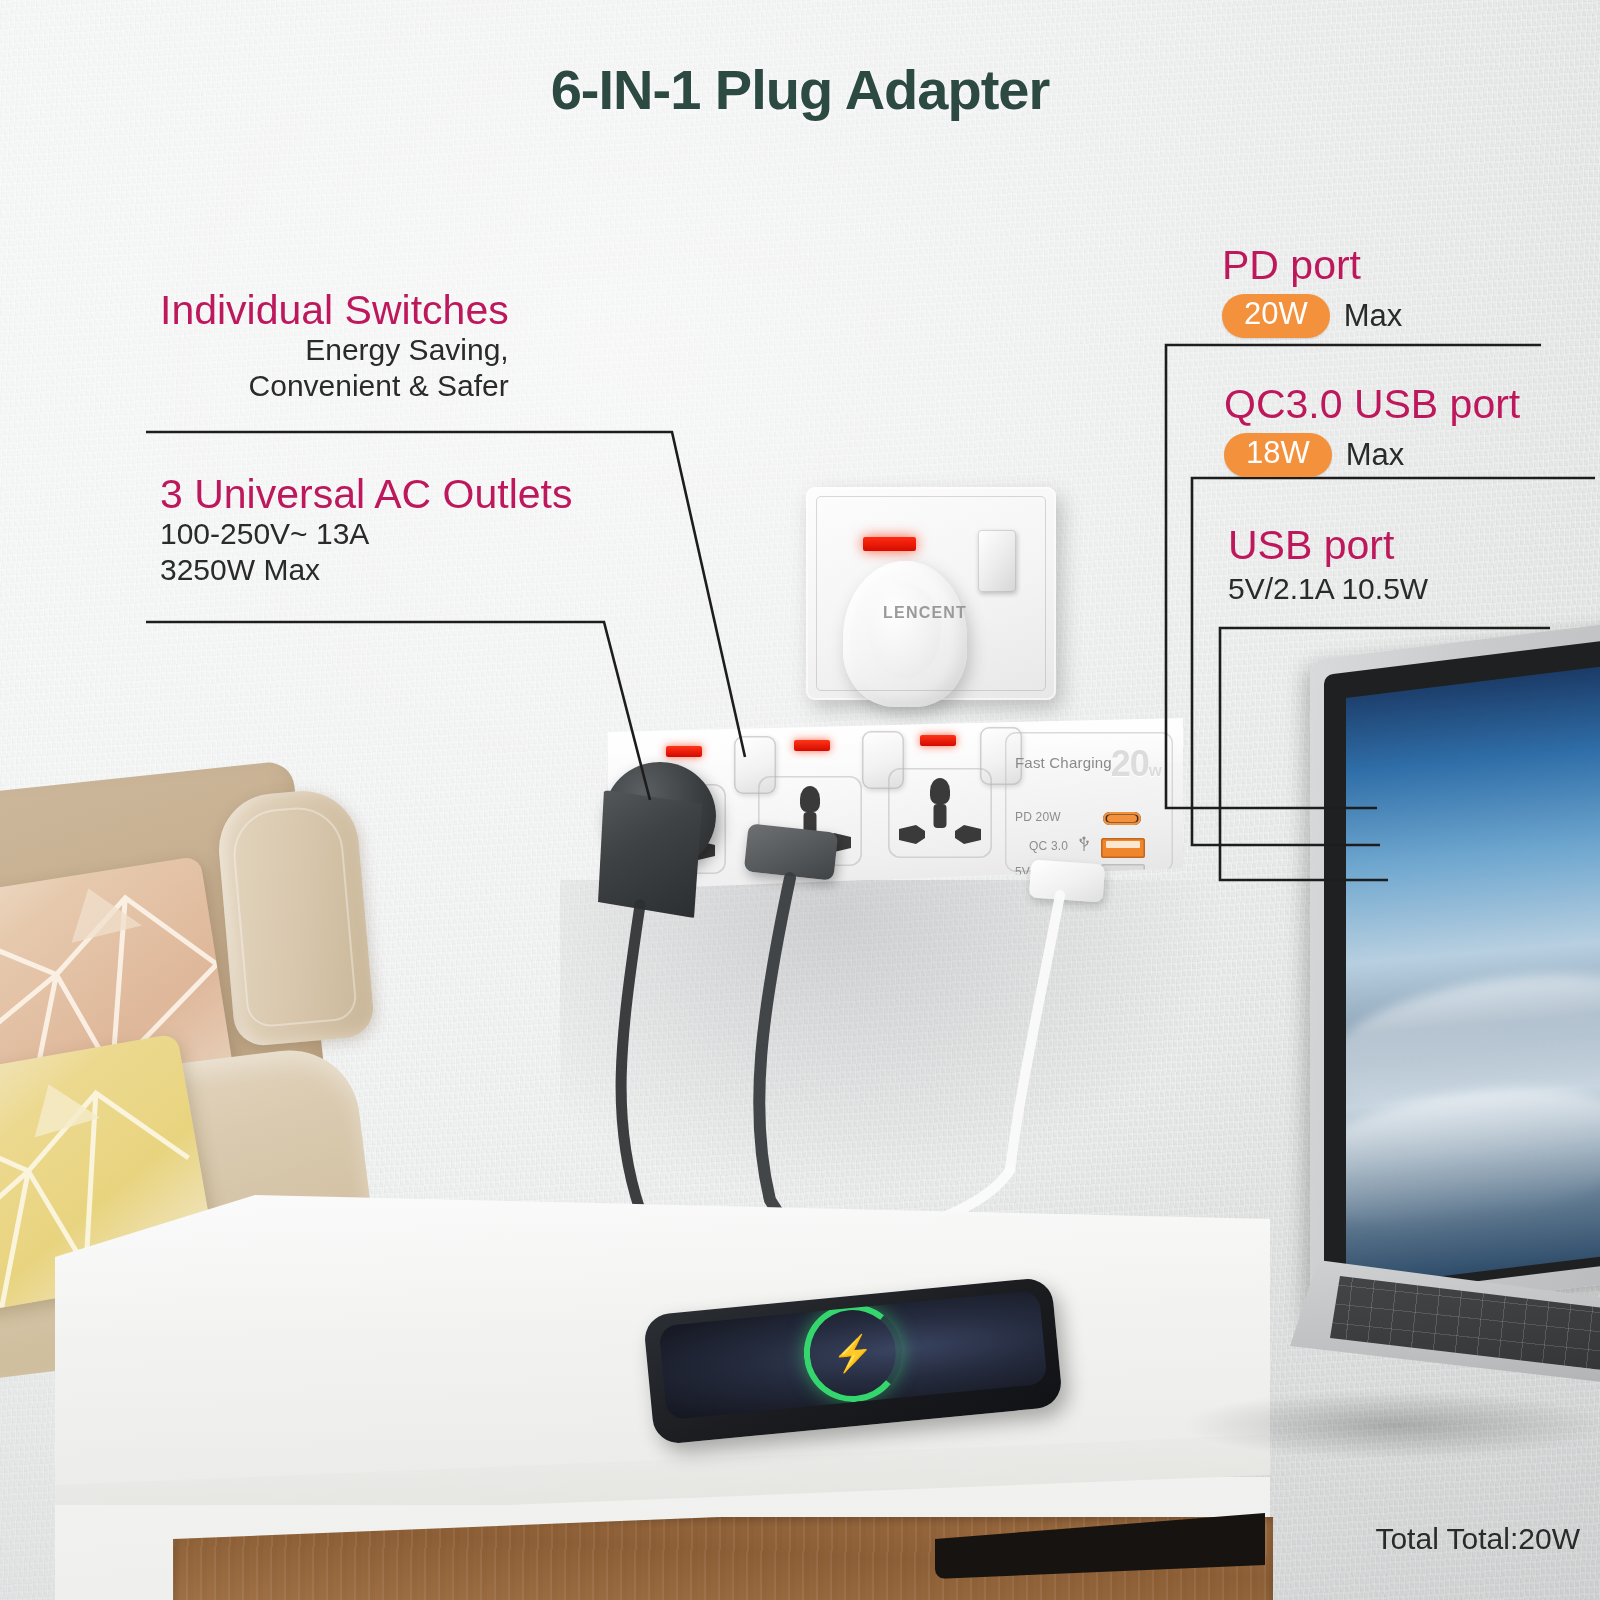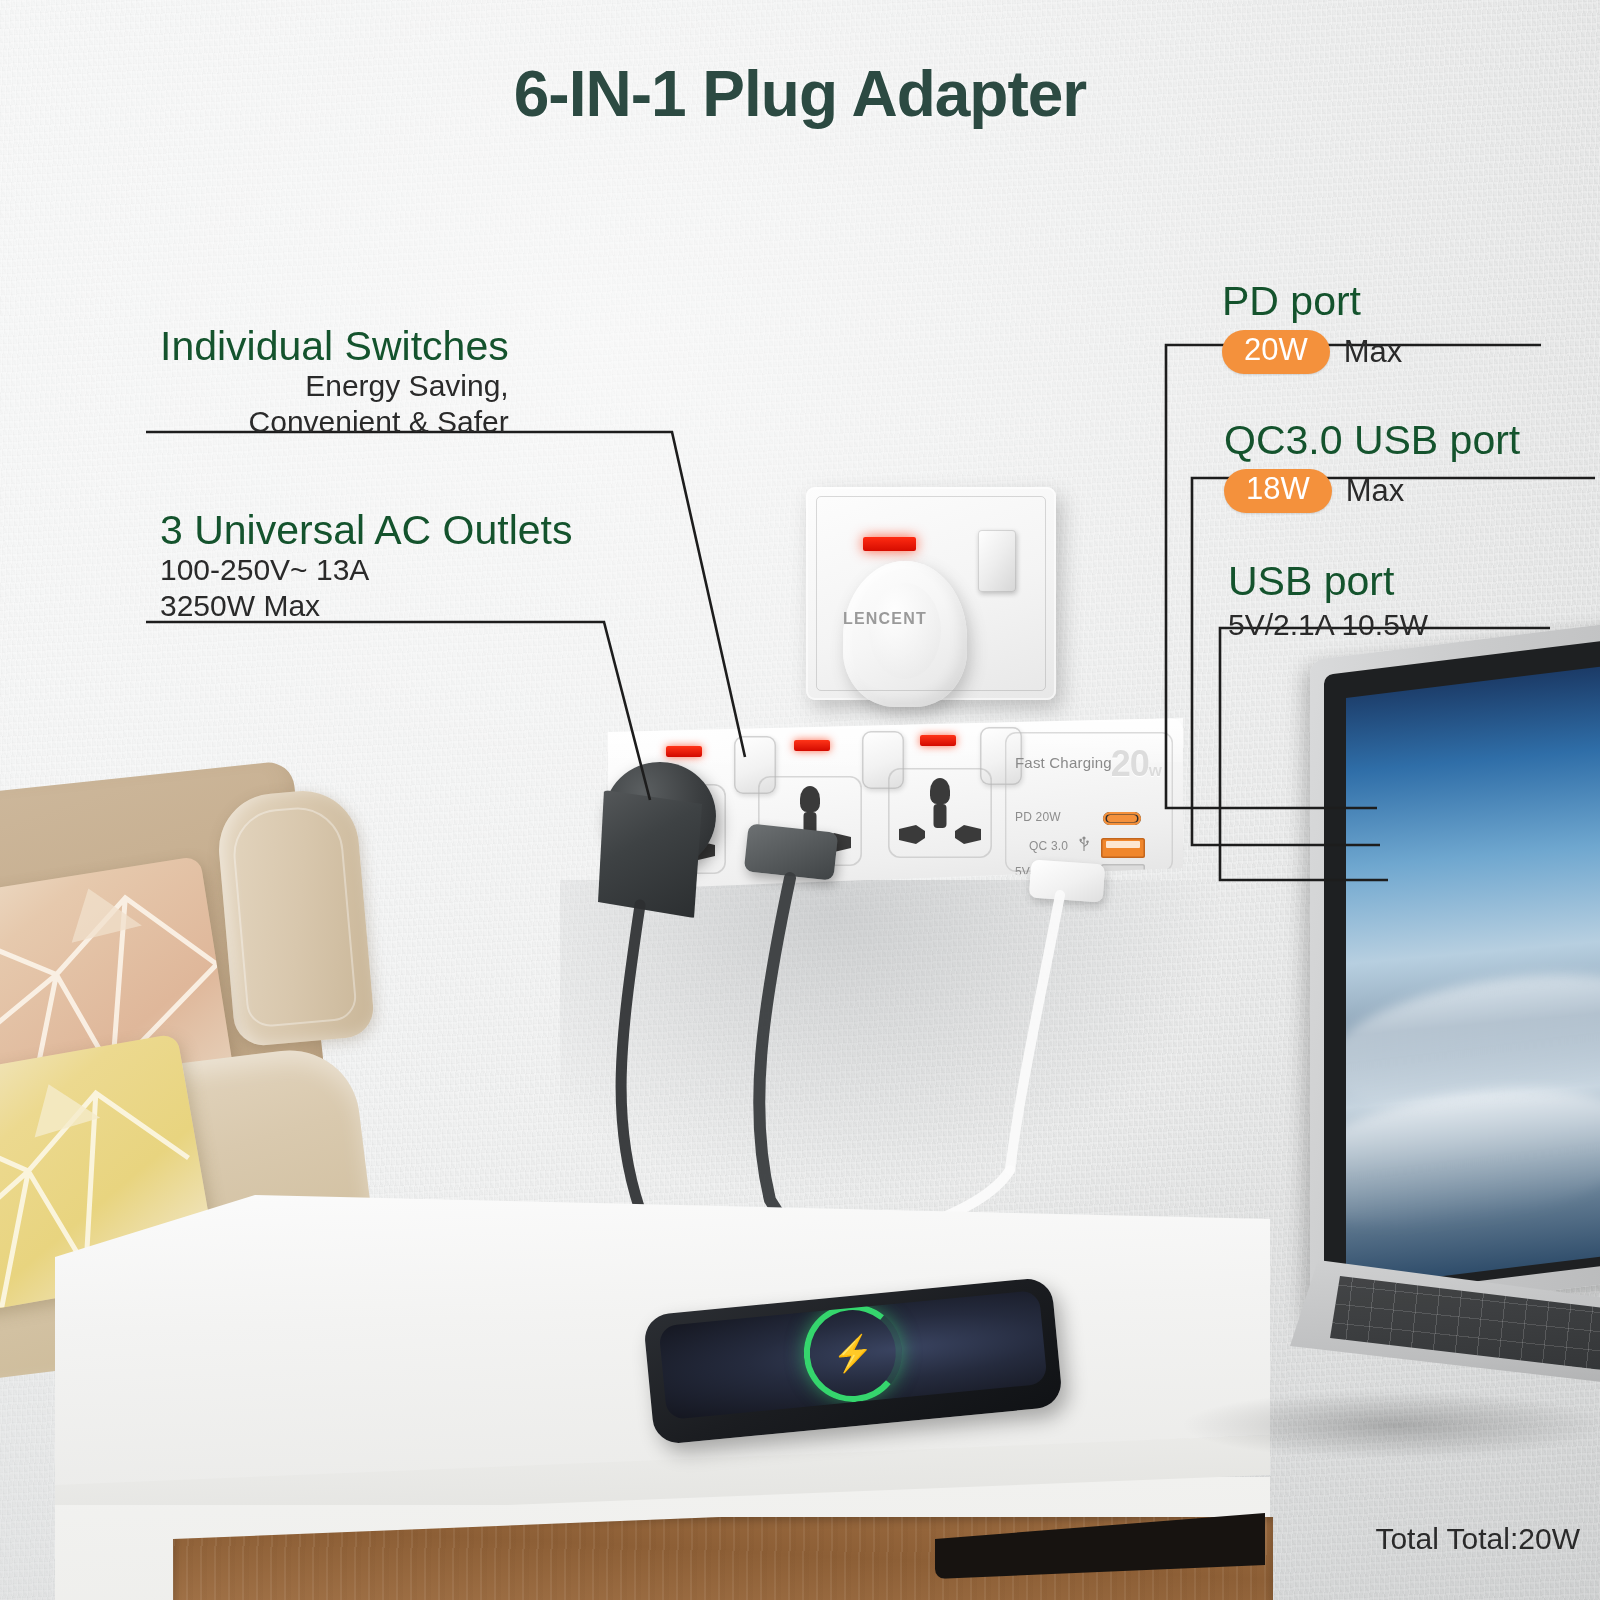--- a/index.html
+++ b/index.html
@@ -19,27 +19,27 @@
     background-image:
       repeating-linear-gradient(93deg, rgba(255,255,255,.55) 0 1px, rgba(0,0,0,.025) 1px 2px, rgba(255,255,255,0) 2px 5px),
       repeating-linear-gradient(177deg, rgba(0,0,0,.02) 0 1px, rgba(255,255,255,.35) 1px 3px, rgba(0,0,0,0) 3px 7px),
       repeating-linear-gradient(61deg, rgba(0,0,0,.015) 0 2px, rgba(255,255,255,.18) 2px 6px);
   }
   .wall-vig{position:absolute;inset:0;
     background:radial-gradient(125% 95% at 38% 22%, rgba(255,255,255,.55) 0%, rgba(255,255,255,0) 55%, rgba(120,125,128,.18) 100%);}
 
   
   .title{position:absolute;left:0;right:0;top:62px;text-align:center;
-    font-size:64px;line-height:1;font-weight:700;letter-spacing:-1px;
+    font-size:56px;line-height:1;font-weight:700;letter-spacing:-1px;
     color:#2c4a42;font-family:"Liberation Sans", sans-serif;
     text-shadow:0 2px 6px rgba(255,255,255,.6);}
 
   
   .callout{position:absolute;}
-  .c-head{font-size:41px;color:#14532d;line-height:1.08;white-space:nowrap;font-weight:400;margin-top:36px;}
+  .c-head{font-size:41px;color:#be185d;line-height:1.08;white-space:nowrap;font-weight:400;}
   .c-sub{font-size:30px;color:#2a2a2a;line-height:1.18;white-space:nowrap;font-weight:300;}
   .badgerow{display:flex;align-items:center;gap:14px;margin-top:7px;}
   .badge{background:#F4913C;color:#fff;border-radius:999px;
     padding:3px 22px 6px;font-size:31px;line-height:1.12;font-weight:400;
     box-shadow:0 1px 2px rgba(0,0,0,.12);}
   .badge-max{font-size:31px;color:#2a2a2a;font-weight:300;}
   .right .c-head,.right .c-sub{text-align:left;}
 
   
   .lines{position:absolute;inset:0;pointer-events:none;}
@@ -99,21 +99,21 @@
     border-radius:5px;border:1.5px solid rgba(150,150,150,.35);}
   .socket-led{position:absolute;left:57px;top:50px;width:53px;height:14px;border-radius:2px;
     background:linear-gradient(180deg,#ff2b12,#d60c00);box-shadow:0 0 13px rgba(255,40,0,.75);}
   .socket-switch{position:absolute;left:172px;top:43px;width:38px;height:62px;border-radius:4px;
     background:linear-gradient(125deg,#ffffff 0%,#ededed 50%,#d6d6d6 100%);
     box-shadow:1px 2px 5px rgba(0,0,0,.22), inset 0 0 0 1px rgba(160,160,160,.4);}
   .plug{position:absolute;left:37px;top:74px;width:124px;height:146px;
     background:linear-gradient(150deg,#ffffff 0%,#f6f6f6 45%,#e4e4e4 100%);
     border-radius:55% 55% 46% 46% / 58% 58% 42% 42%;
     box-shadow:4px 7px 16px rgba(90,90,90,.3), inset -6px -6px 14px rgba(0,0,0,.07), inset 4px 4px 10px rgba(255,255,255,.8);}
-  .plug-logo{position:absolute;left:0;right:0;top:49px;text-align:left;
+  .plug-logo{position:absolute;left:0;right:0;top:43px;text-align:right;
     font-size:16px;letter-spacing:1.2px;color:#9a9a9a;font-weight:600;}
   .plug-dent{position:absolute;left:26px;top:22px;width:72px;height:96px;
     border-radius:50%;background:radial-gradient(ellipse at 35% 30%, rgba(255,255,255,.85), rgba(215,215,215,.35));}
 
   
   .strip{position:absolute;left:608px;top:718px;width:575px;height:172px;
     background:linear-gradient(172deg,#ffffff 0%,#fafafa 34%,#efefef 72%,#e2e2e2 100%);
     border-radius:13px;
     clip-path:polygon(0 14px, 575px 0px, 575px 150px, 0 172px);
     box-shadow:8px 12px 26px rgba(70,70,70,.30);}

